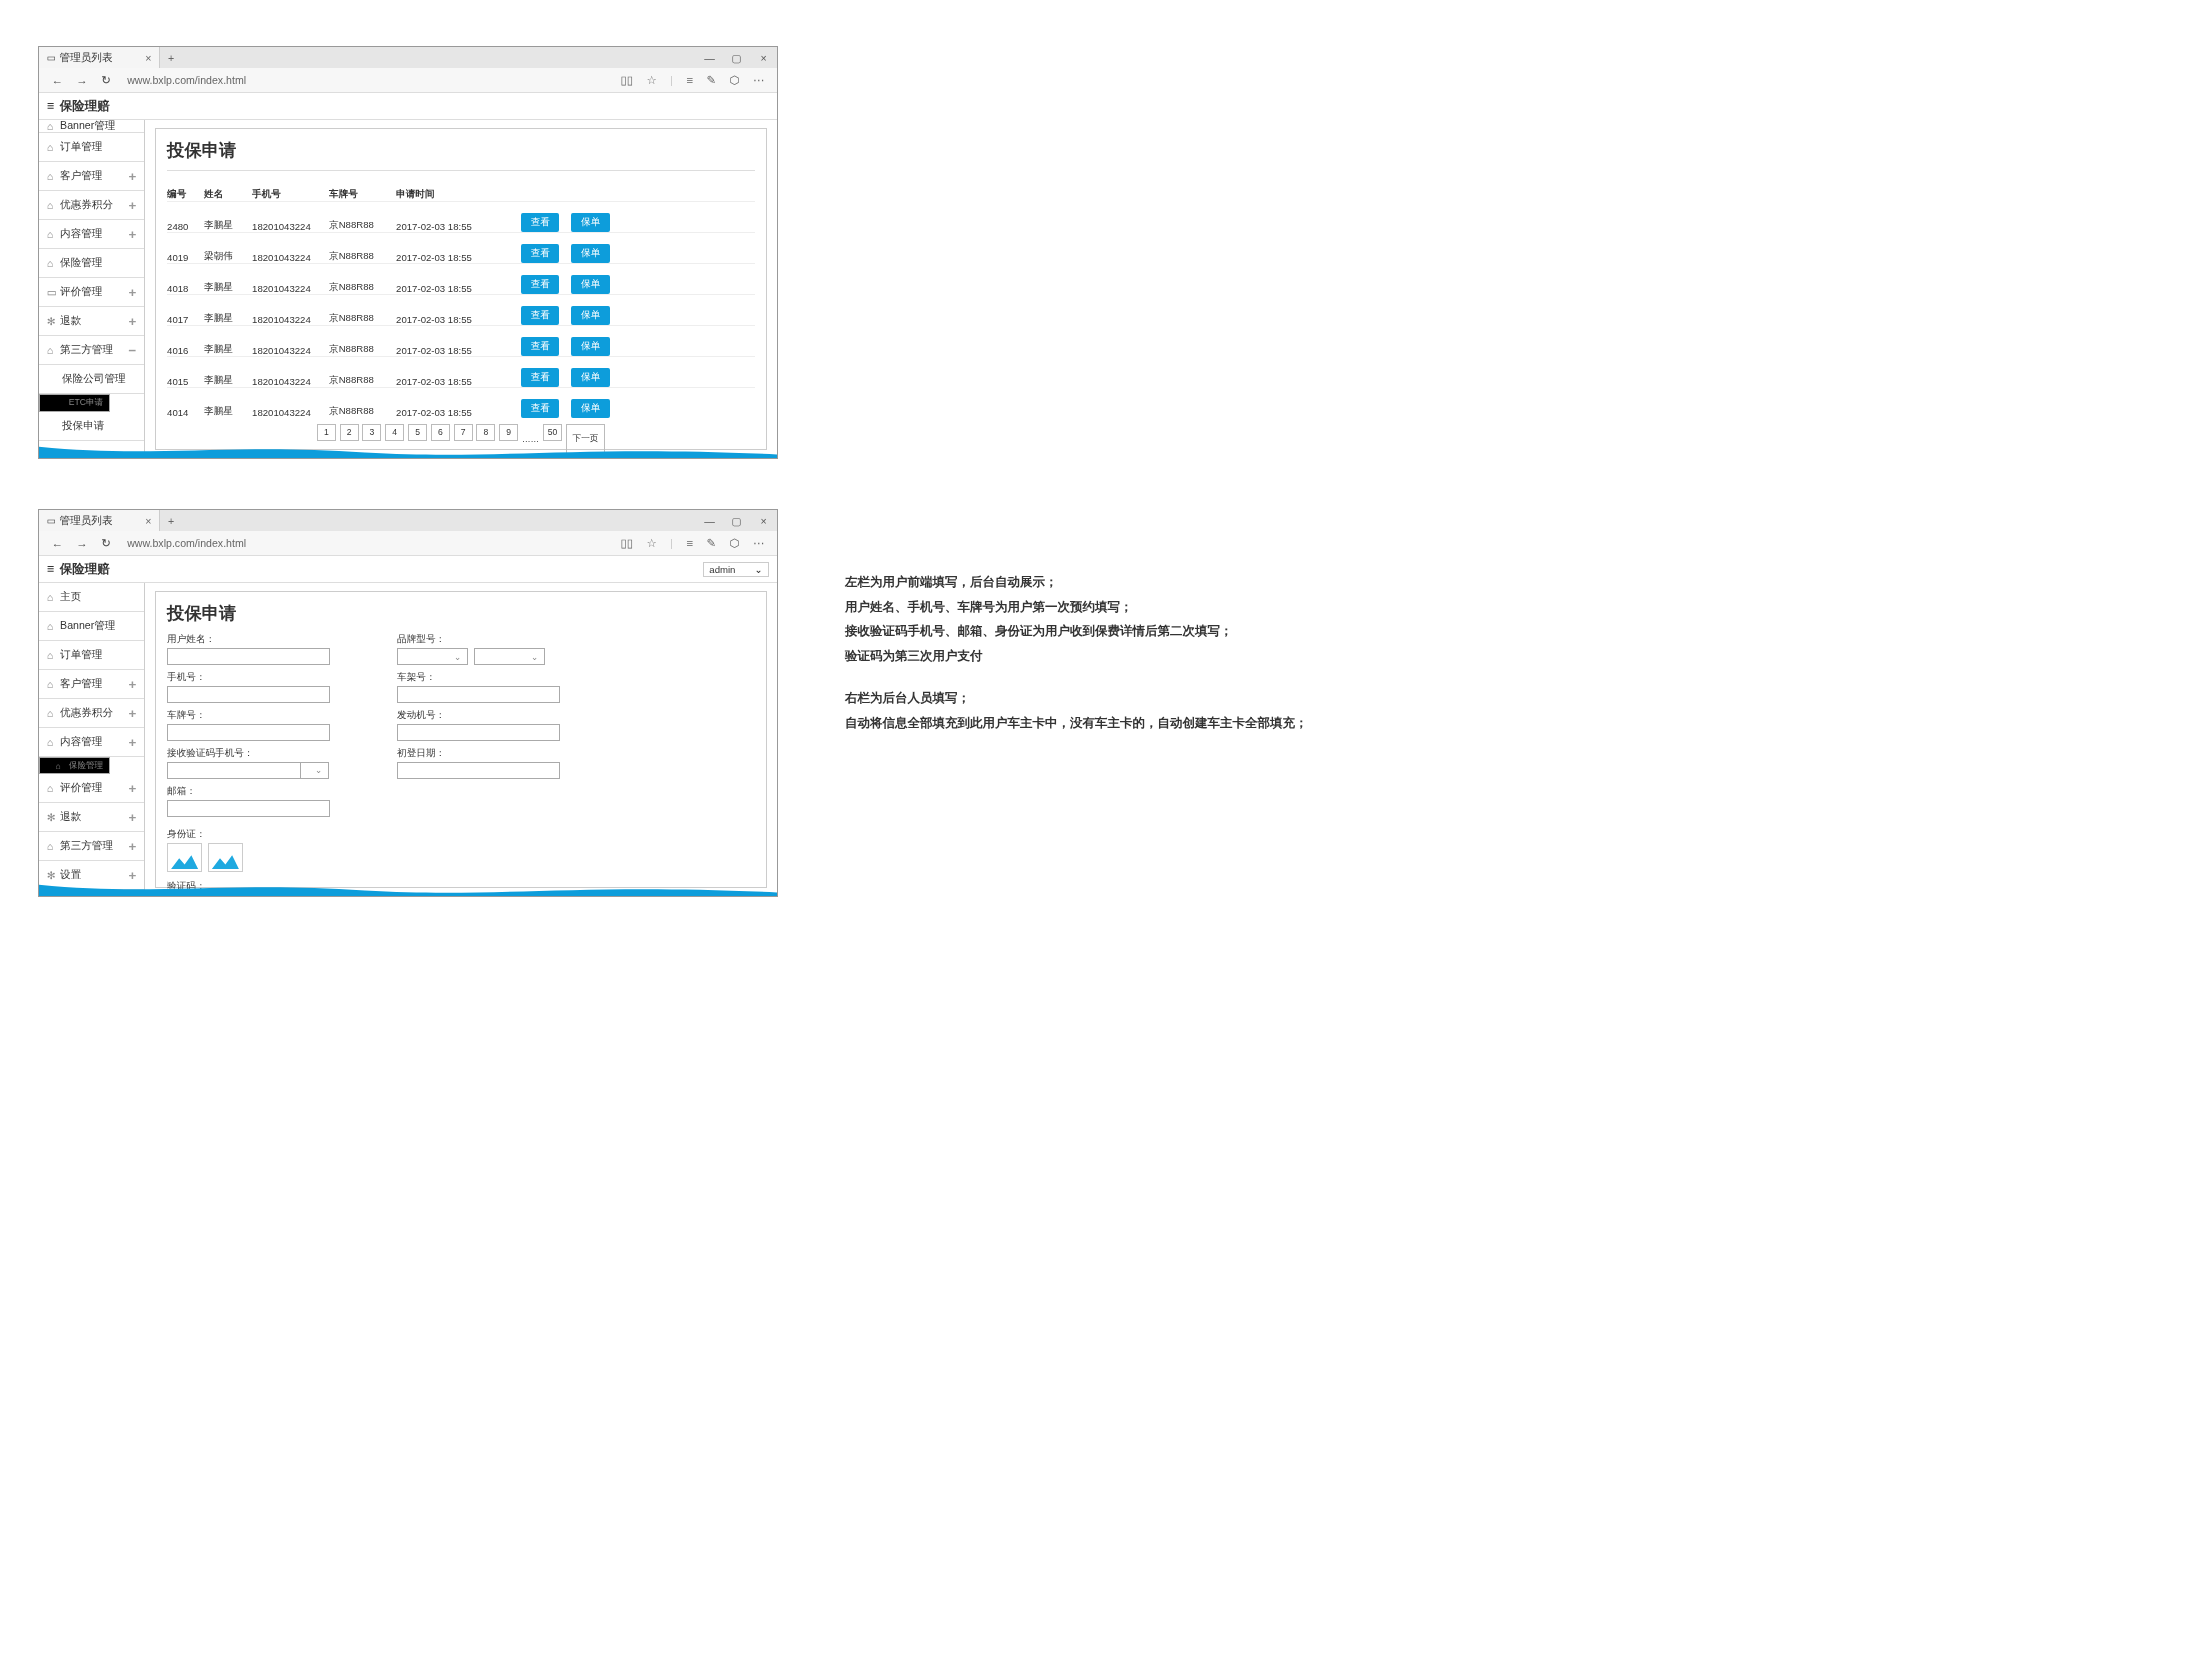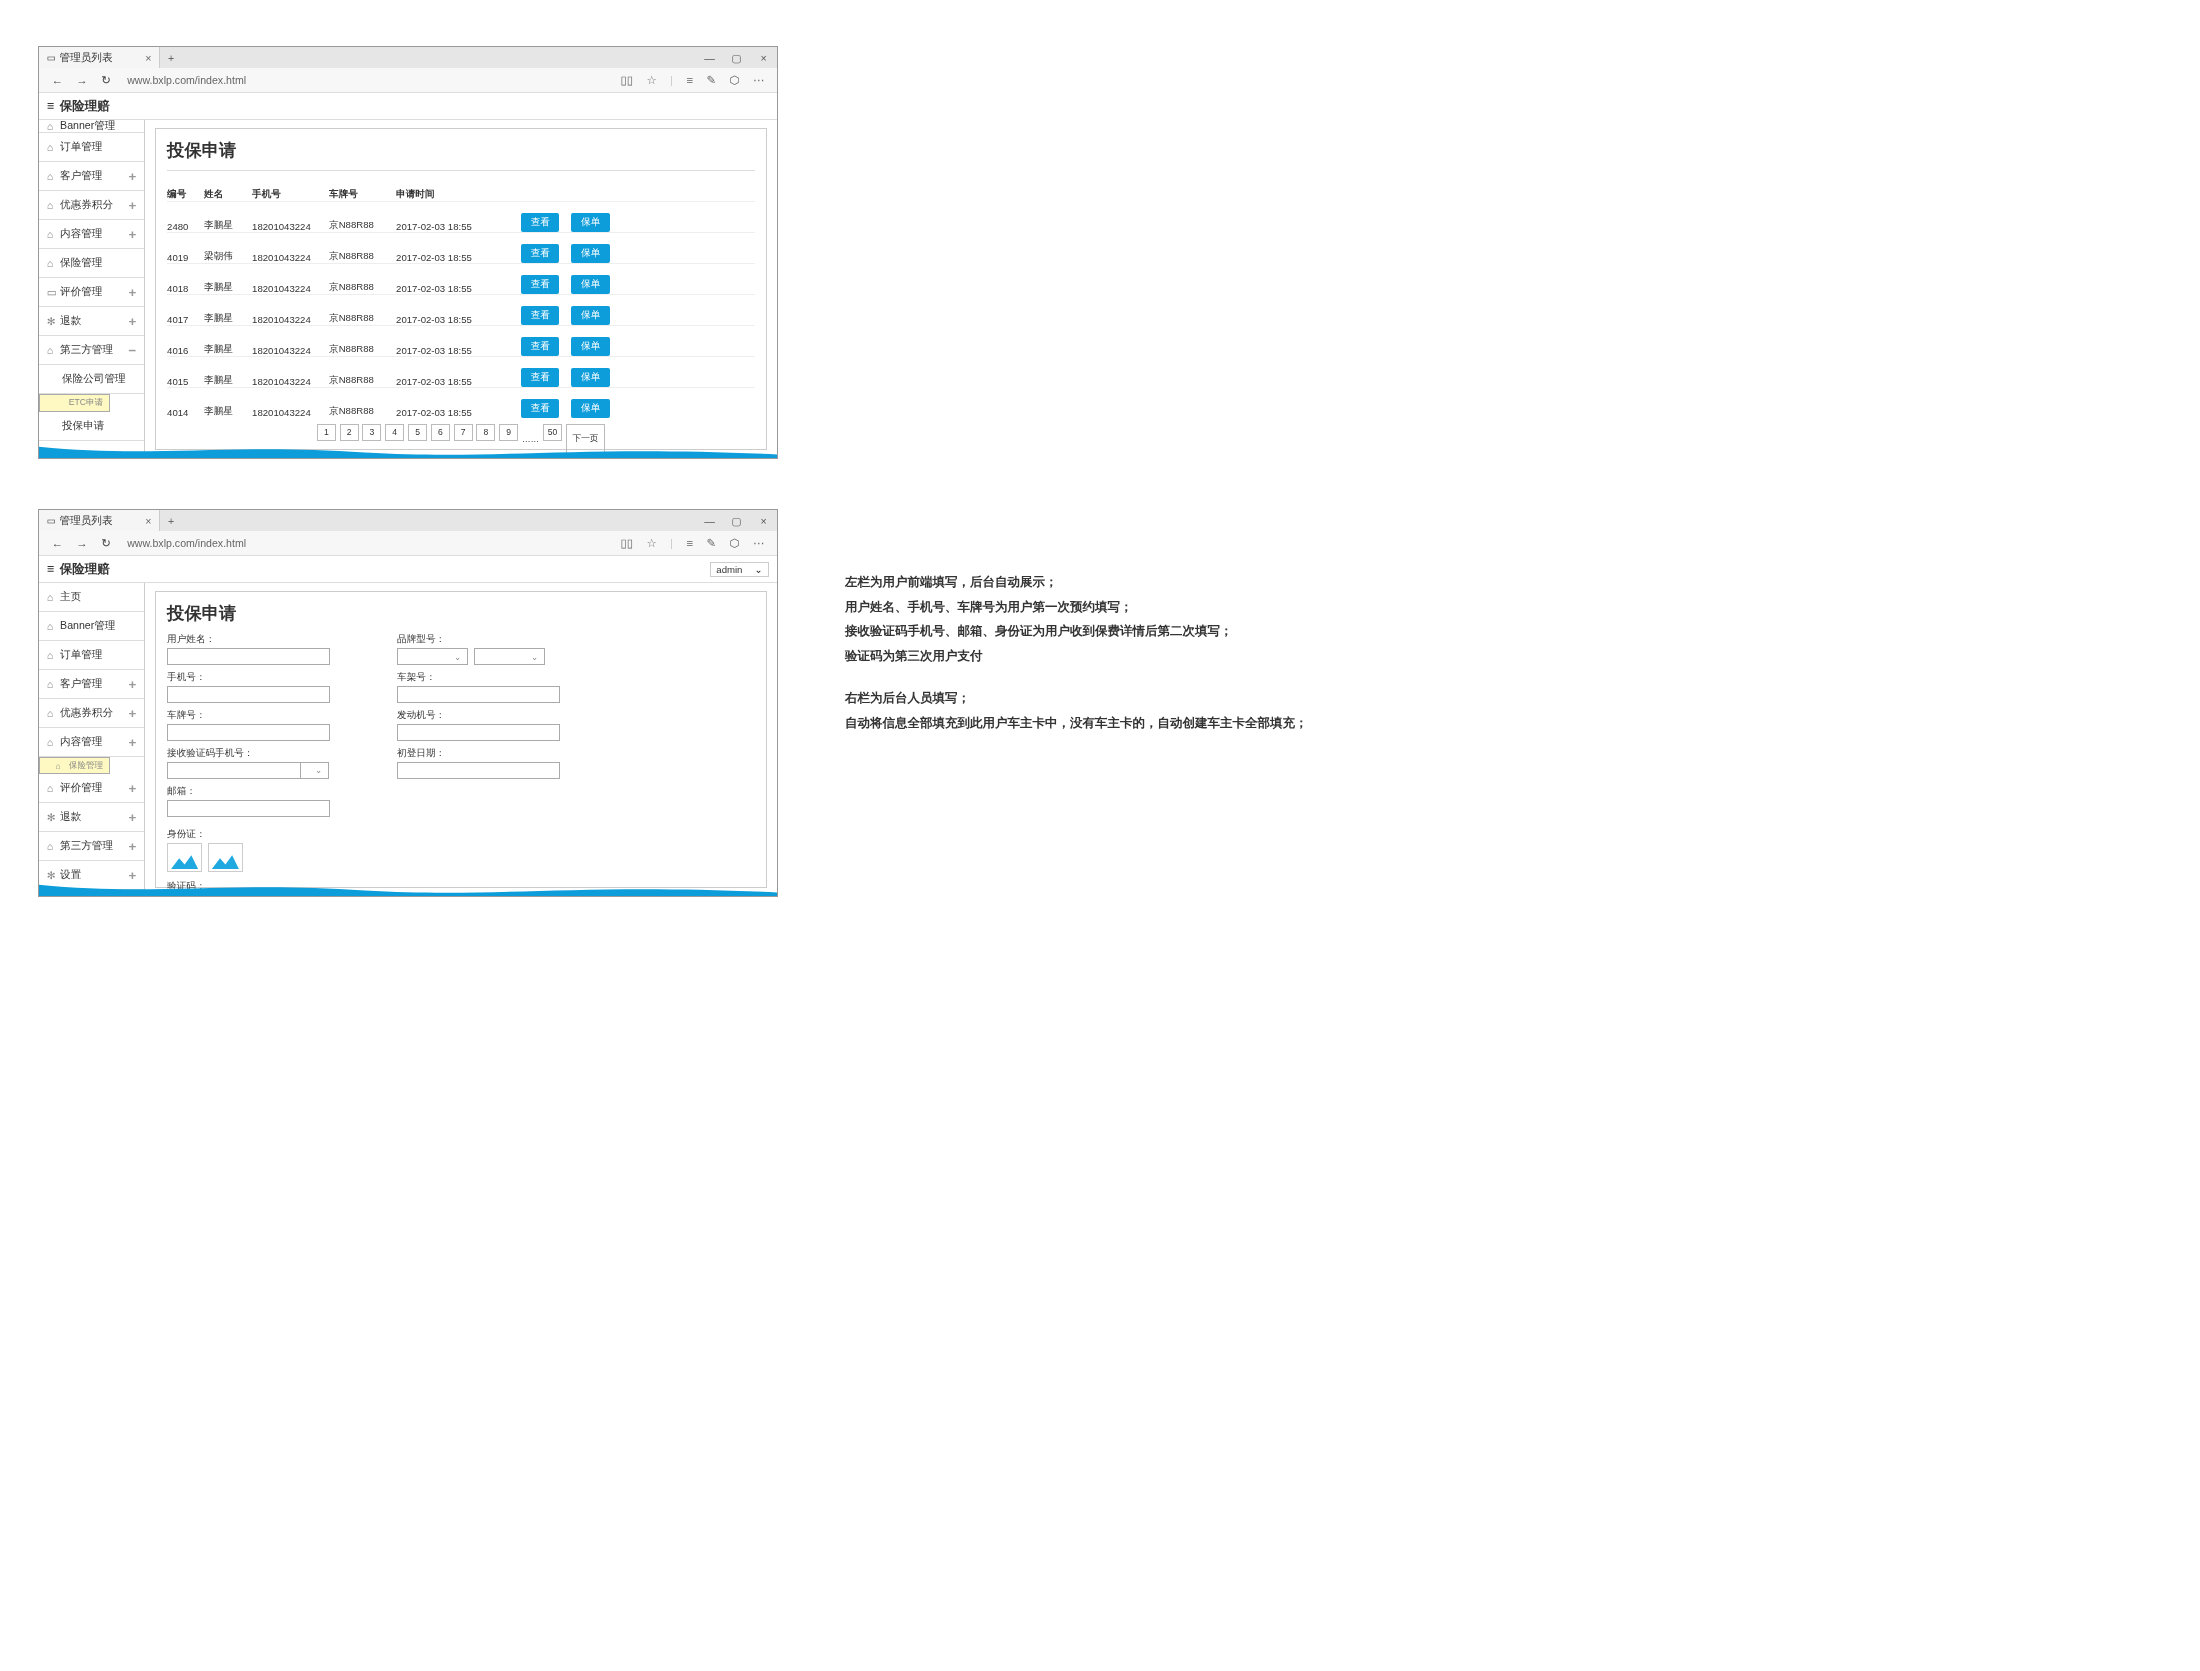--- a/index.html
+++ b/index.html
@@ -16,29 +16,29 @@
 .tabbar .wctrls{margin-left:auto;display:flex;}
 .tabbar .wctrls span{width:27px;text-align:center;color:#555;}
 .addrbar{height:25px;background:#f7f7f7;display:flex;align-items:center;padding:0 5.8px;font-size:11.5px;border-bottom:1px solid #ddd;}
 .addrbar .nav span{margin:0 6.7px;color:#444;}
 .addrbar .url{margin-left:9.6px;color:#666;font-size:10.6px;}
 .addrbar .right{margin-left:auto;display:flex;align-items:center;}
 .addrbar .right span{margin:0 6.7px;color:#666;}
 .hdr{height:27px;display:flex;align-items:center;padding:0 7.7px;border-bottom:1px solid #ddd;}
 .burger{font-size:12.5px;margin-right:5.8px;}
 .brand{font-size:12.5px;font-weight:bold;}
-.hdr .adminbox{margin-left:auto;border:1px solid #ccc;padding:1px 5.8px;font-size:9.6px;display:flex;align-items:center;gap:12px;justify-content:flex-end;}
+.hdr .adminbox{margin-left:auto;border:1px solid #ccc;padding:1px 5.8px;font-size:9.6px;display:flex;align-items:center;gap:19px;justify-content:flex-end;}
 .body{display:flex;height:calc(100% - 73px);}
 .sidebar{width:106px;border-right:1.9px solid #ccc;}
 .sitem{height:29px;display:flex;align-items:center;padding:0 7.7px;border-bottom:1px solid #ddd;font-size:10.6px;position:relative;}
 .sitem.cut{height:13.4px;padding:0 7.7px;overflow:hidden;font-size:10.6px;}
 .sitem .sicon{width:13.4px;display:inline-block;color:#888;}
 .sitem .exp{position:absolute;right:7.7px;color:#999;font-size:13.4px;font-weight:bold;}
 .sitem.sub{padding-left:23px;}
-.sitem.sel{background:#fef9c3;}
+.sitem.sel{background:#000000;}
 .main{flex:1;padding:7.7px 9.6px;position:relative;overflow:hidden;}
 .mainframe{border:1.9px solid #ccc;height:100%;padding:9.6px 11.5px 0;position:relative;background:#fff;}
 .ptitle{font-size:17.3px;font-weight:bold;margin-bottom:7.7px;}
 .thead,.trow{display:flex;font-size:9.6px;height:31px;align-items:flex-end;border-top:1px solid #eee;}
 .thead{font-weight:bold;border-top:1px solid #ddd;}
 .c1{width:37px;}
 .c2{width:48px;}
 .c3{width:77px;}
 .c4{width:67px;}
 .c5{width:125px;}

